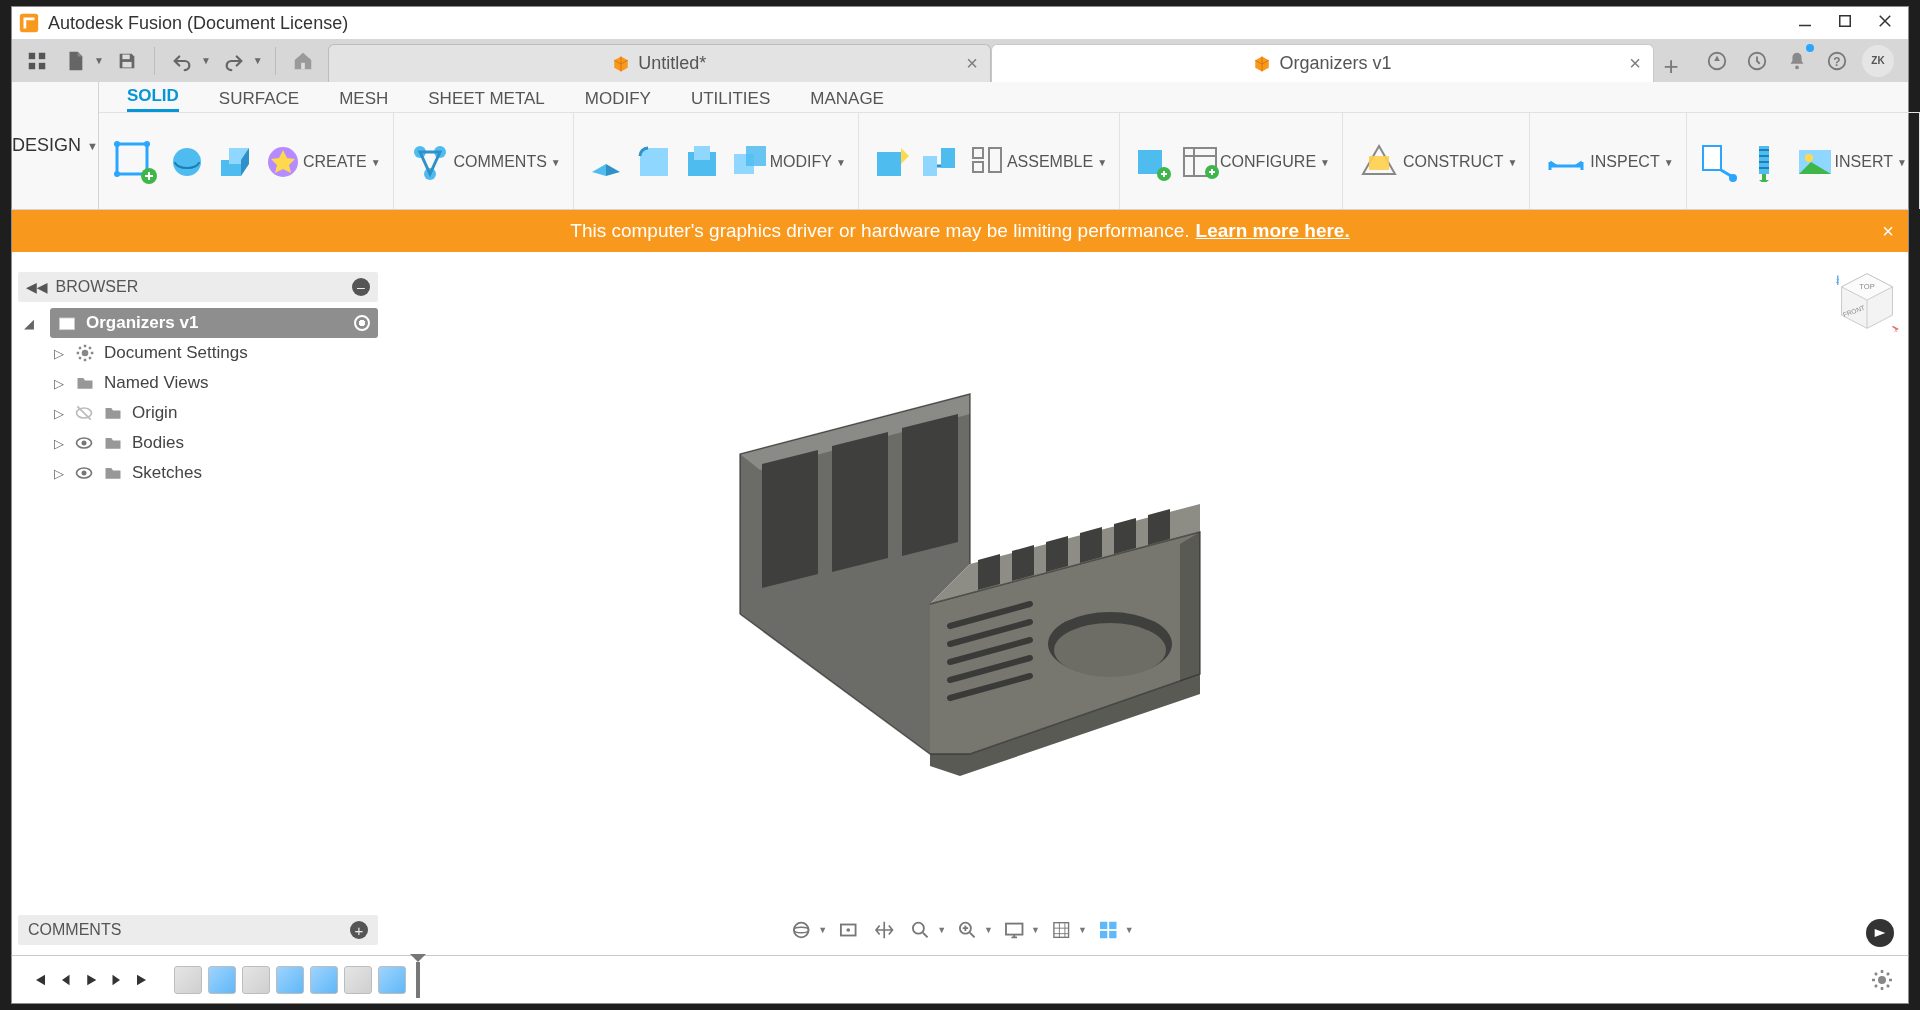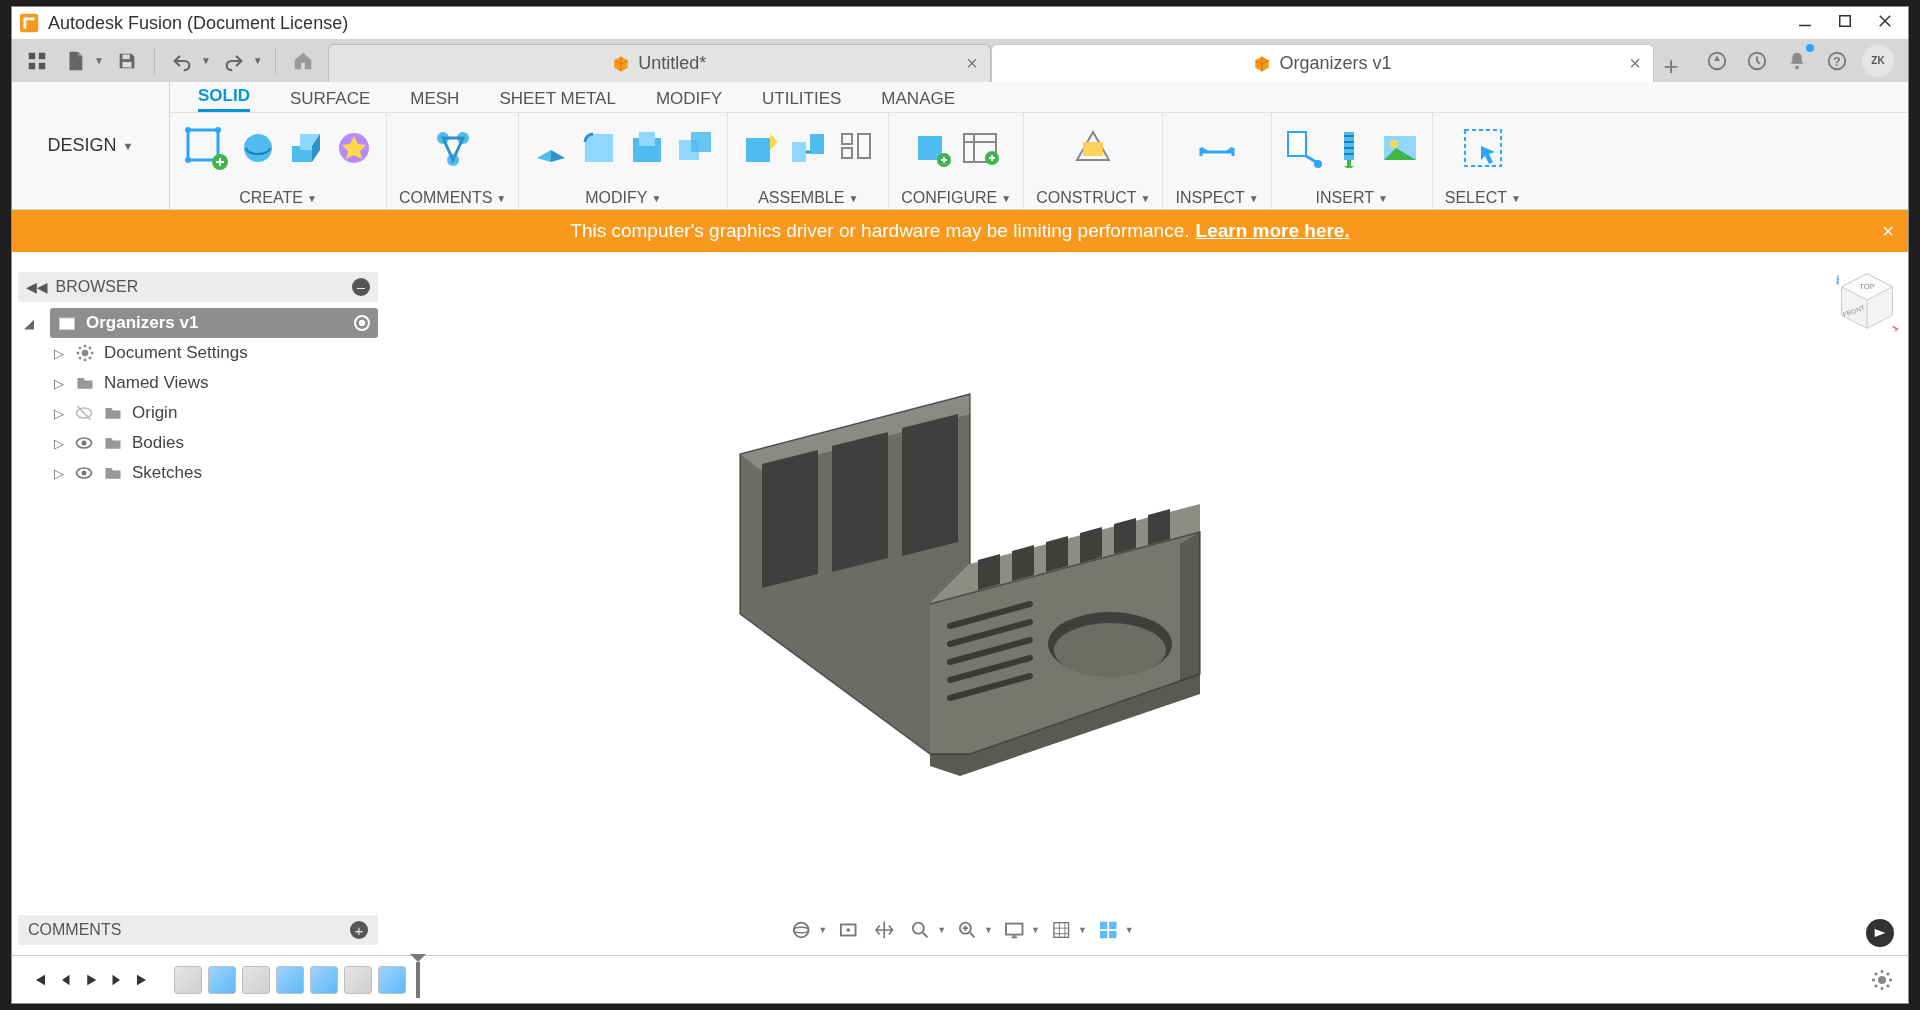--- a/index.html
+++ b/index.html
@@ -53,21 +53,21 @@
 
   
   .ribbon{position:absolute;left:11px;top:82px;right:11px;height:128px;background:var(--ribbon);border-left:1px solid #8c8c8c;border-right:1px solid #8c8c8c;border-bottom:1px solid #d3d3d3;display:flex;}
   .workspace{width:158px;border-right:1px solid #d3d3d3;display:flex;align-items:center;justify-content:center;font-size:18px;color:#333;}
   .workspace .caret{font-size:11px;margin-left:6px;color:#666}
   .ribbon-rest{flex:1;display:flex;flex-direction:column;}
   .ribtabs{height:30px;display:flex;gap:40px;padding-left:28px;align-items:flex-end;}
   .ribtabs span{font-size:17px;color:#555;padding-bottom:3px;cursor:default}
   .ribtabs span.sel{color:var(--accent);border-bottom:3px solid var(--accent);font-weight:600}
   .ribgroups{flex:1;display:flex;align-items:stretch;border-top:1px solid #e2e2e2;}
-  .grp{padding:4px 12px 2px 12px;border-right:1px solid #e2e2e2;display:flex;flex-direction:column;align-items:center;justify-content:space-between;}
+  .grp{padding:4px 12px 2px 12px;border-right:1px solid #e2e2e2;display:flex;flex-direction:row;align-items:center;justify-content:space-between;}
   .grp:last-child{border-right:none}
   .grp .icons{display:flex;gap:8px;align-items:center;height:62px;}
   .grp .icons .bigicon{width:48px;height:48px}
   .grp .icons .smicon{width:40px;height:40px}
   .grp .lbl{font-size:16px;color:#555;display:flex;align-items:center;gap:4px;white-space:nowrap}
   .grp .lbl .caret{font-size:10px;color:#666}
 
   
   .warn{position:absolute;left:11px;right:11px;top:210px;height:42px;background:var(--orange);color:#fff;display:flex;align-items:center;justify-content:center;font-size:19px;border-left:1px solid #8c8c8c;border-right:1px solid #8c8c8c;}
   .warn a{color:#fff;text-decoration:underline;font-weight:600;margin-left:6px}

